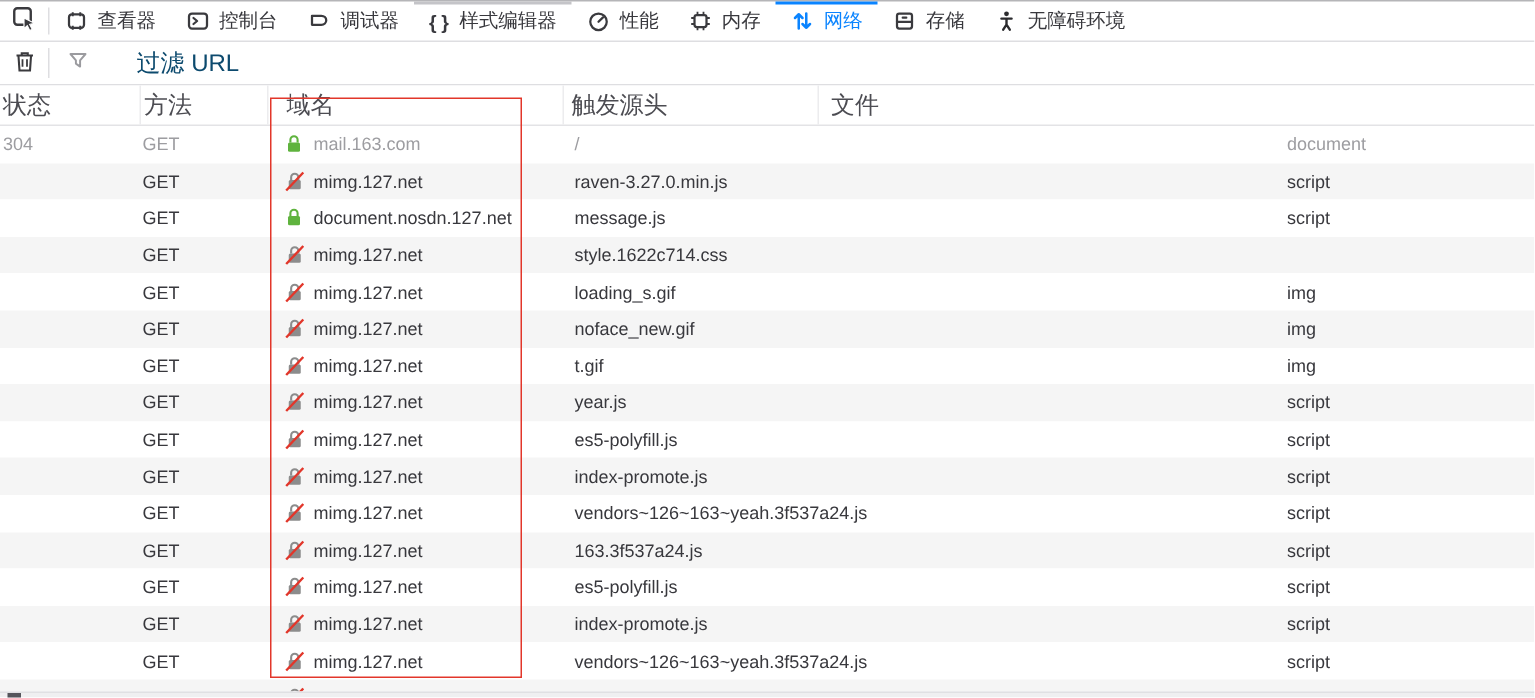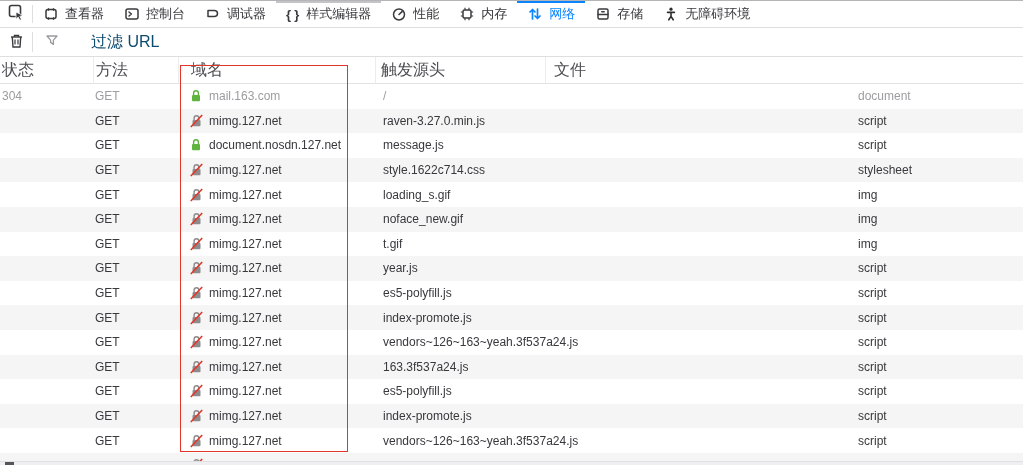--- a/index.html
+++ b/index.html
@@ -252,21 +252,20 @@
 
             <svg class="svg-insecure" width="13" height="14" viewBox="0 0 13 14">
                 <path d="M4.1 6V4.2a2.4 2.4 0 0 1 4.8 0V6" fill="none" stroke="#8c8c8c" stroke-width="1.4"></path>
                 <rect x="2.5" y="6" width="8" height="6.2" rx="1" fill="#8c8c8c"></rect>
                 <line x1="0.8" y1="13" x2="12.2" y2="1" stroke="#e2362a" stroke-width="1.6"></line>
               </svg>
           </span>
           <span class="dmn">mimg.127.net</span>
         </div>
         <div class="cell c-file">style.1622c714.css</div>
-        <div class="cell c-cause">stylesheet</div>
       </div>
         <div class="row">
         <div class="cell c-status"></div>
         <div class="cell c-method">GET</div>
         <div class="cell c-domain">
           <span class="lock lock-insecure">
 
             <svg class="svg-insecure" width="13" height="14" viewBox="0 0 13 14">
                 <path d="M4.1 6V4.2a2.4 2.4 0 0 1 4.8 0V6" fill="none" stroke="#8c8c8c" stroke-width="1.4"></path>
                 <rect x="2.5" y="6" width="8" height="6.2" rx="1" fill="#8c8c8c"></rect>

